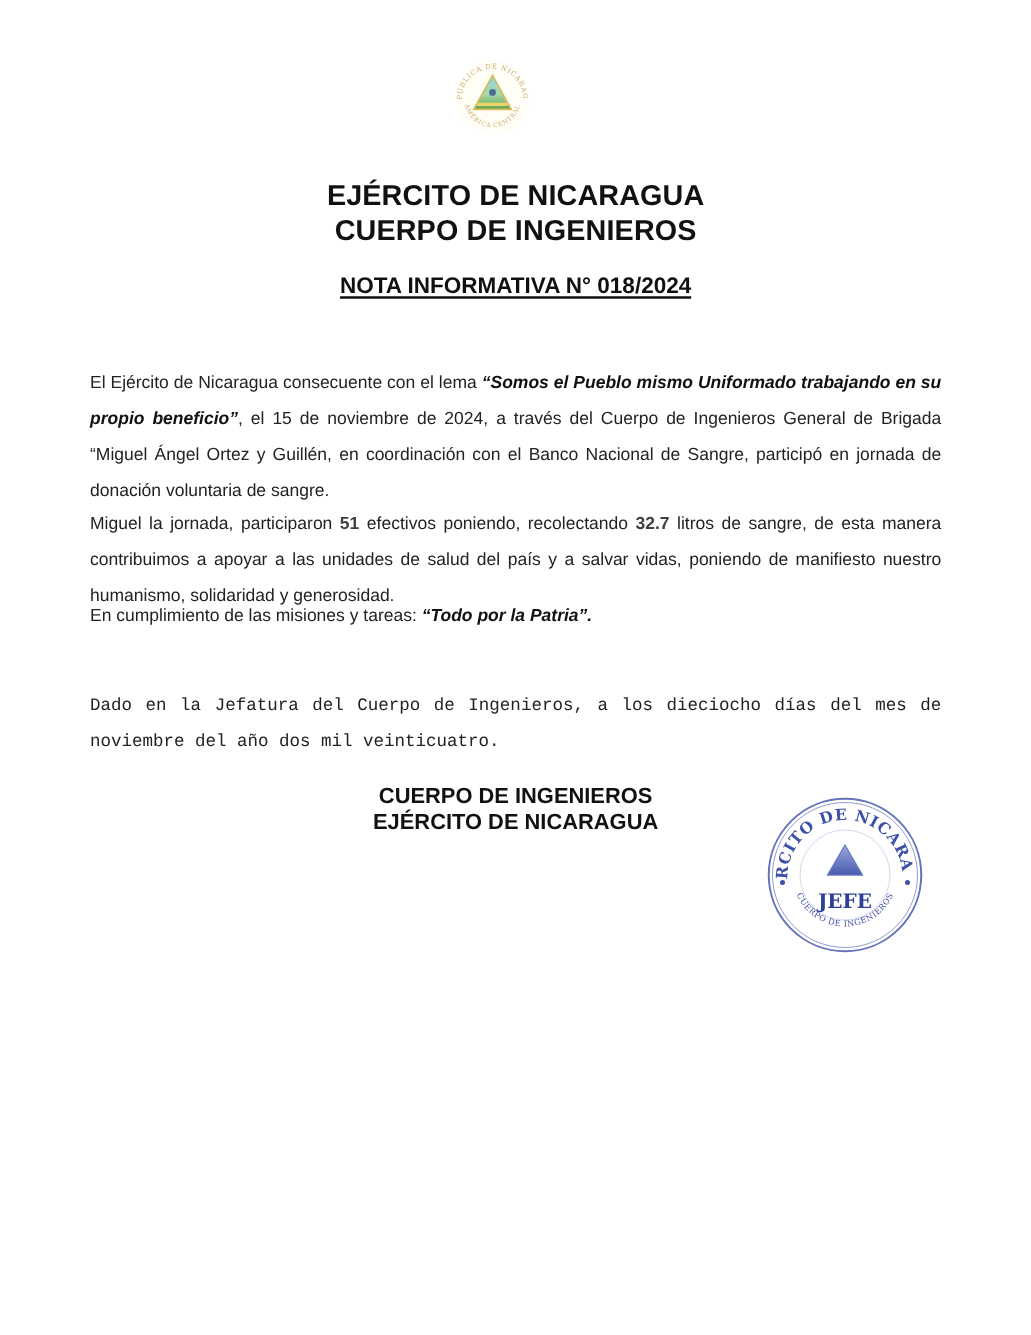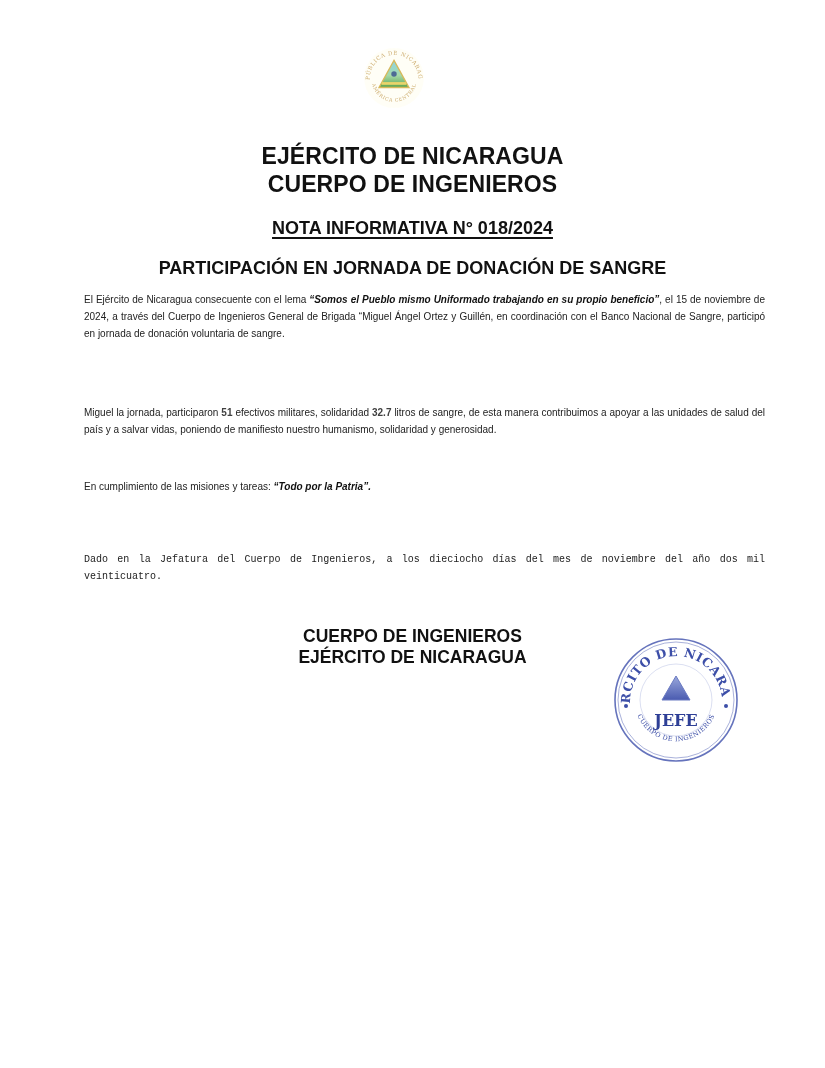--- a/index.html
+++ b/index.html
@@ -58,24 +58,24 @@
       left: 0; width: 825px;
       top: 257px;
       text-align: center;
       font-weight: bold;
       font-size: 18px;
       line-height: 22px;
       color: #111;
     }
     .body-text {
       position: absolute;
-      left: 84px;
+      left: 72px;
       width: 681px;
-      font-size: 10px;
-      line-height: 17px;
+      font-size: 14px;
+      line-height: 29px;
       color: #222;
       text-align: justify;
     }
     .body-text b.em, .body-text .em {
       font-weight: bold;
       font-style: italic;
       color: #111;
     }
     .body-text b { font-weight: bold; color: #404040; }
     .p1 { top: 291px; }
@@ -128,25 +128,24 @@
 
   <div class="org-title">
     <div>EJÉRCITO DE NICARAGUA</div>
     <div>CUERPO DE INGENIEROS</div>
   </div>
 
   <div class="note-number">
     <span>NOTA INFORMATIVA N° 018/2024</span>
   </div>
 
-  <div class="subject">PARTICIPACIÓN EN JORNADA DE DONACIÓN DE SANGRE</div>
 
   <div class="body-text p1"><span>El Ejército de Nicaragua consecuente con el lema </span><span class="em">“Somos el Pueblo mismo Uniformado trabajando en su propio beneficio”</span><span>, el 15 de noviembre de 2024, a través del Cuerpo de Ingenieros General de Brigada “Miguel Ángel Ortez y Guillén, en coordinación con el Banco Nacional de Sangre, participó en jornada de donación voluntaria de sangre.</span></div>
 
-  <div class="body-text p2"><span>Miguel la jornada, participaron </span><b>51</b><span> efectivos militares, solidaridad </span><b>32.7</b><span> litros de sangre, de esta manera contribuimos a apoyar a las unidades de salud del país y a salvar vidas, poniendo de manifiesto nuestro humanismo, solidaridad y generosidad.</span></div>
+  <div class="body-text p2"><span>Miguel la jornada, participaron </span><b>51</b><span> efectivos poniendo, recolectando </span><b>32.7</b><span> litros de sangre, de esta manera contribuimos a apoyar a las unidades de salud del país y a salvar vidas, poniendo de manifiesto nuestro humanismo, solidaridad y generosidad.</span></div>
 
   <div class="body-text p3"><span>En cumplimiento de las misiones y tareas: </span><span class="em">“Todo por la Patria”.</span></div>
 
 
   <div class="body-text p5">Dado en la Jefatura del Cuerpo de Ingenieros, a los dieciocho días del mes de noviembre del año dos mil veinticuatro.</div>
 
   <div class="signature">
     <div>CUERPO DE INGENIEROS</div>
     <div>EJÉRCITO DE NICARAGUA</div>
   </div>

